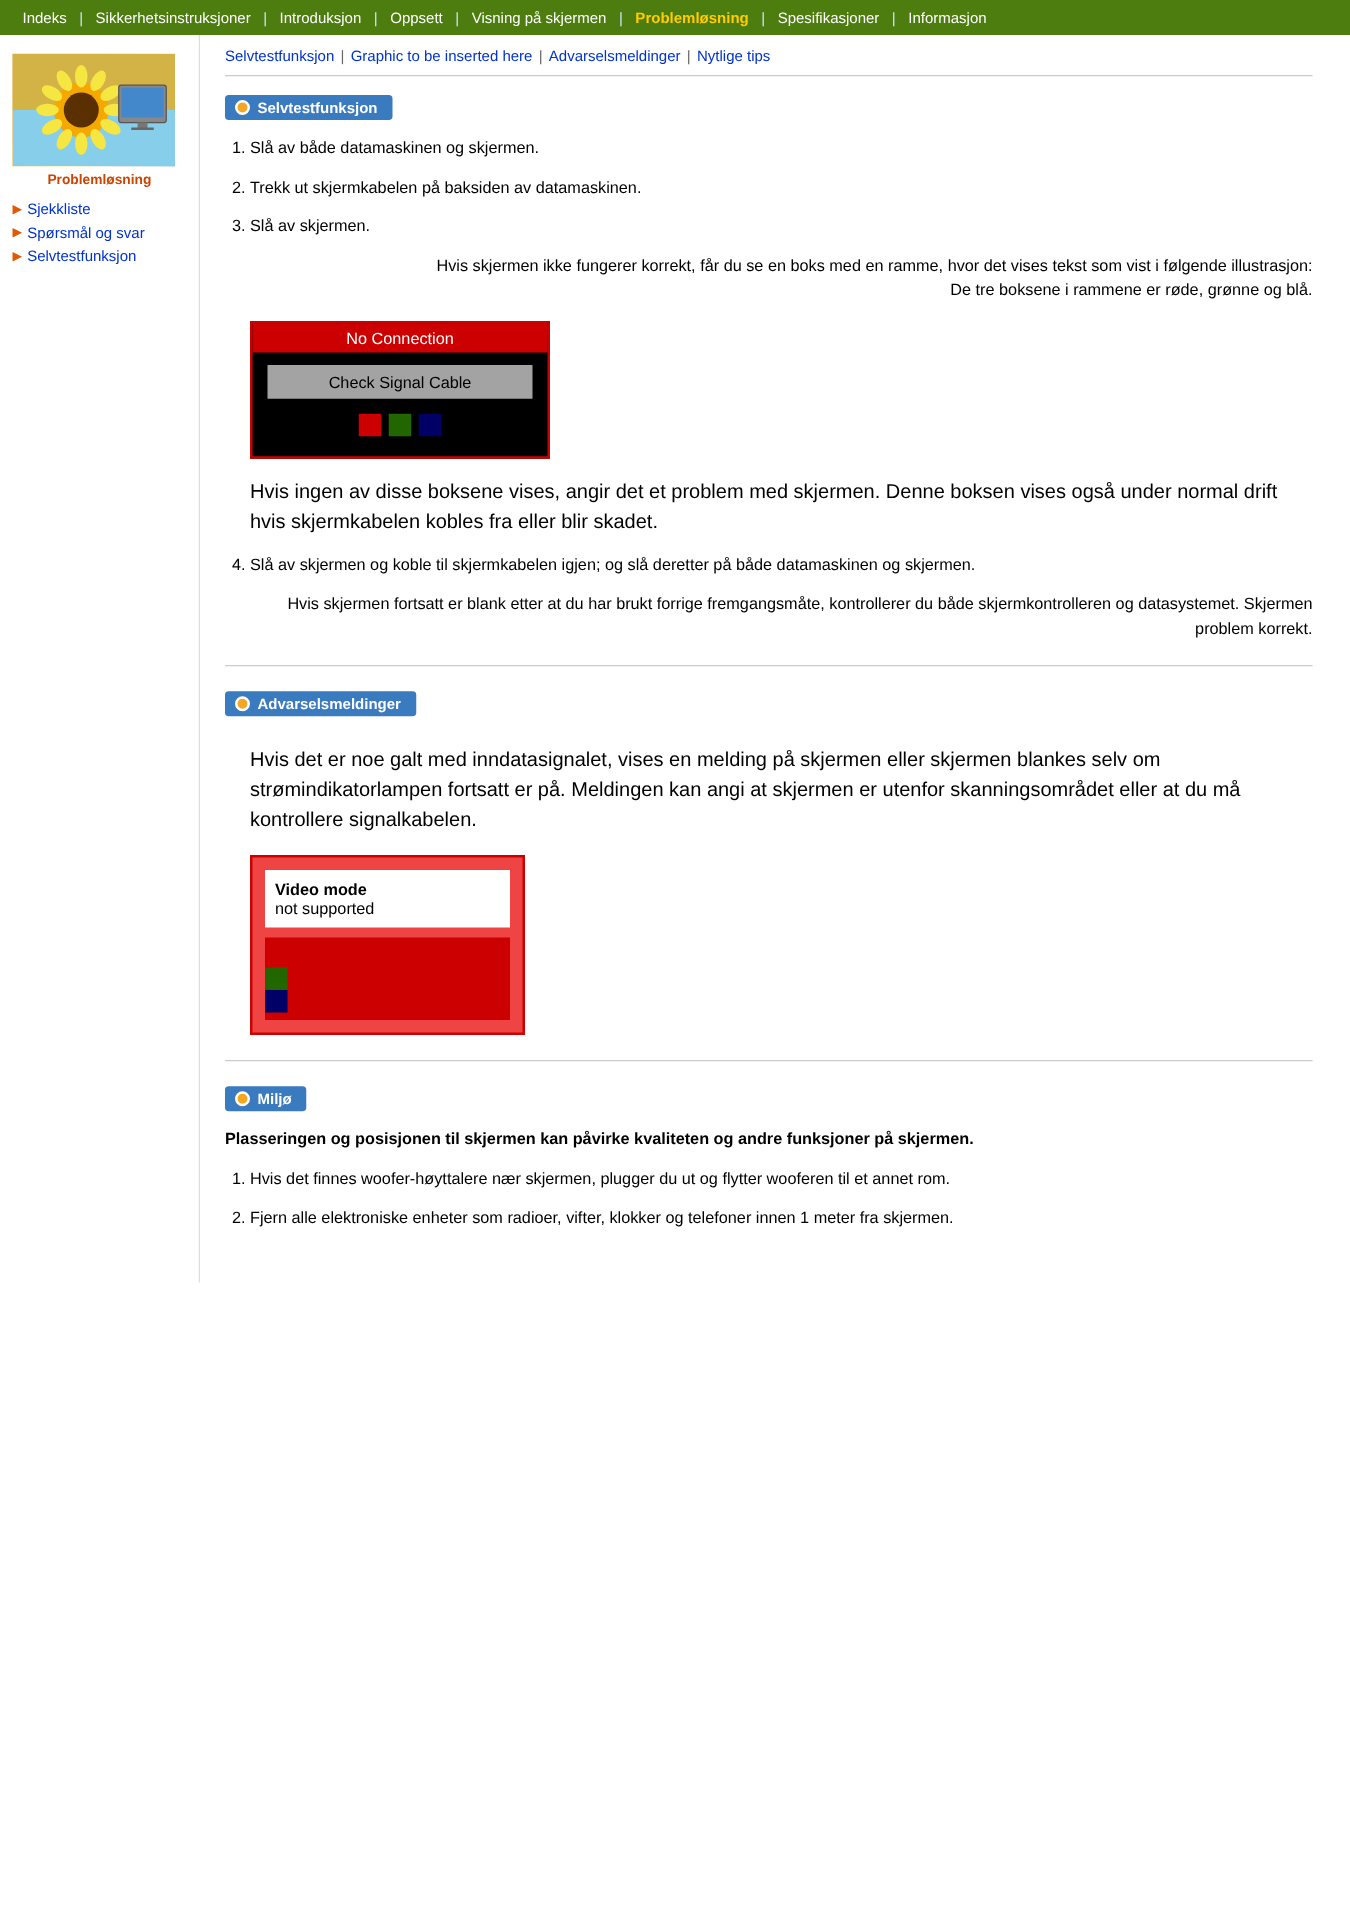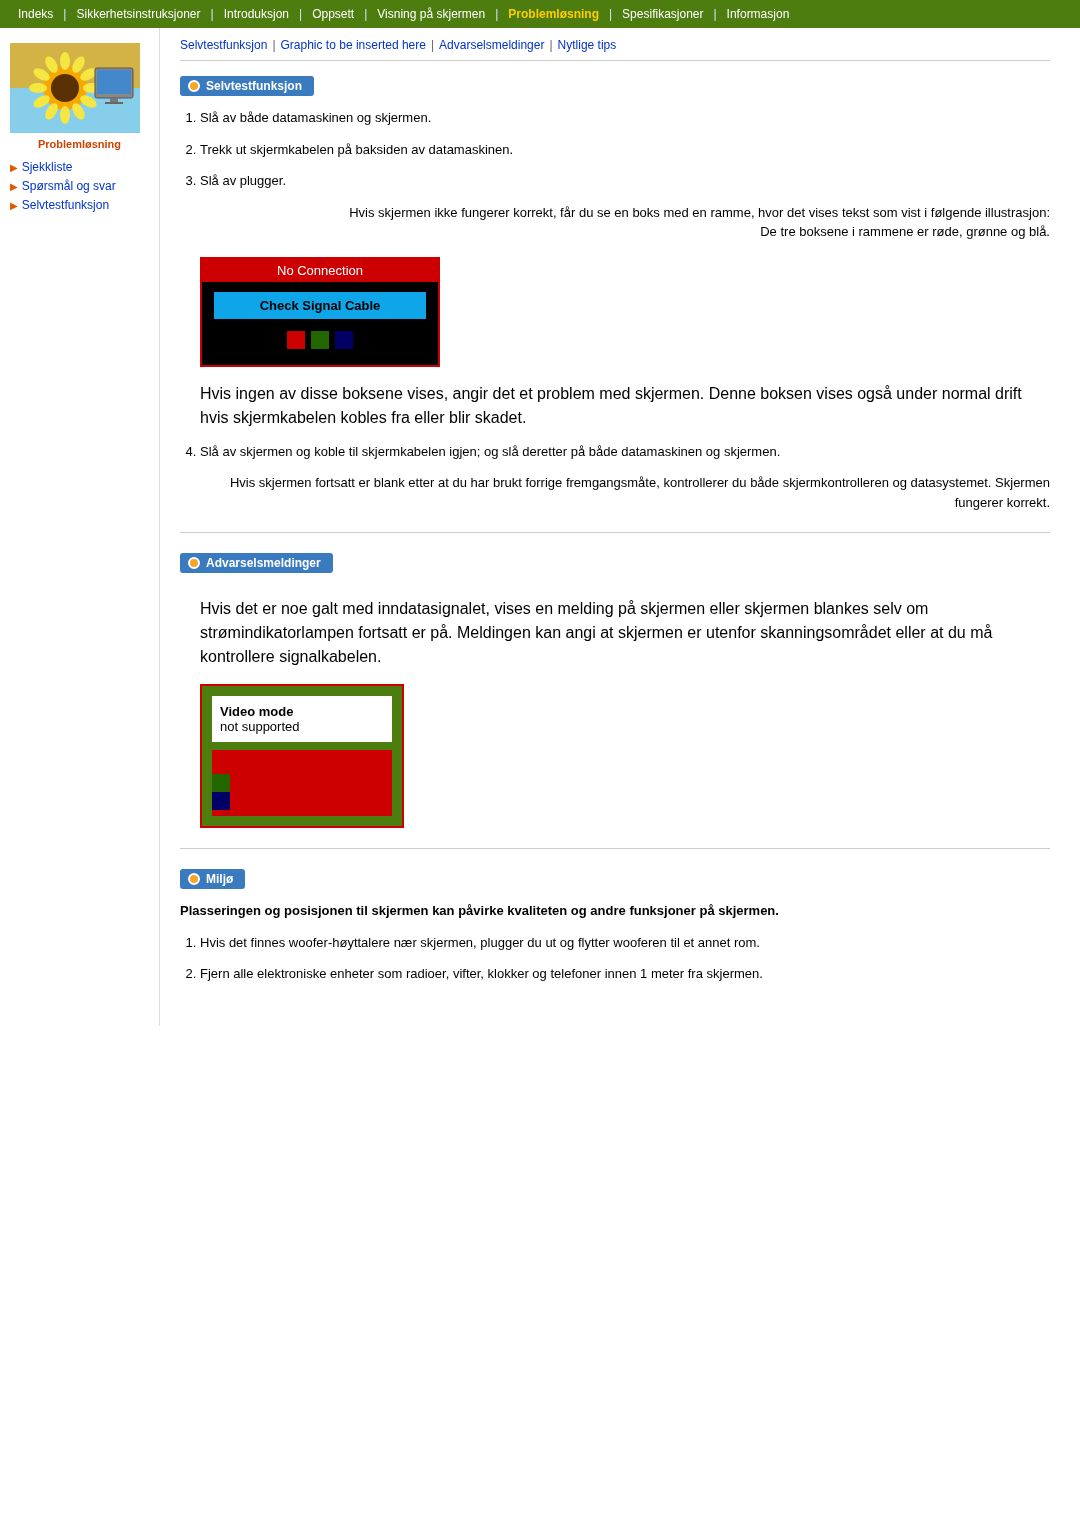--- a/index.html
+++ b/index.html
@@ -173,22 +173,22 @@
       color: #fff;
       font-size: 13px;
       font-weight: normal;
       background: #cc0000;
       margin: -12px -12px 10px -12px;
       padding: 4px;
     }
     .signal-box .signal-sub {
       color: #000;
       font-size: 13px;
-      font-weight: bold;
-      background: #0ea5e9;
+      font-weight: normal;
+      background: #a3a3a3;
       padding: 6px 0;
       margin-bottom: 8px;
     }
     .signal-box .color-squares {
       display: flex;
       justify-content: center;
       gap: 6px;
       padding: 4px 0;
     }
     .sq-red { width: 18px; height: 18px; background: #cc0000; }
@@ -196,23 +196,23 @@
     .sq-blue { width: 18px; height: 18px; background: #000066; }
 
     .between-note {
       margin: 12px 0 12px 20px;
       font-size: 16px;
       line-height: 1.5;
     }
 
     
     .video-box {
-      width: 204px;
+      width: 220px;
       border: 2px solid #cc0000;
-      background: #4d7c0f;
+      background: #ef4444;
       margin: 15px 0 15px 20px;
       padding: 10px;
       text-align: center;
     }
     .video-box .video-text {
       color: #000;
       font-size: 13px;
       background: #fff;
       padding: 8px;
       margin-bottom: 8px;
@@ -325,21 +325,21 @@
 
     
     <div class="section-badge">
       <span class="dot"></span>
       <span>Selvtestfunksjon</span>
     </div>
 
     <ol class="steps">
       <li>Slå av både datamaskinen og skjermen.</li>
       <li>Trekk ut skjermkabelen på baksiden av datamaskinen.</li>
-      <li>Slå av plugger.</li>
+      <li>Slå av skjermen.</li>
     </ol>
 
     <div class="step-note">
       Hvis skjermen ikke fungerer korrekt, får du se en boks med en ramme, hvor det vises tekst som vist i følgende illustrasjon:<br>
       De tre boksene i rammene er røde, grønne og blå.
     </div>
 
     
     <div class="signal-box">
       <div class="signal-title">No Connection</div>
@@ -350,21 +350,21 @@
         <div class="sq-blue"></div>
       </div>
     </div>
 
     <div class="between-note">Hvis ingen av disse boksene vises, angir det et problem med skjermen. Denne boksen vises også under normal drift hvis skjermkabelen kobles fra eller blir skadet.</div>
 
     <ol class="steps" start="4">
       <li>Slå av skjermen og koble til skjermkabelen igjen; og slå deretter på både datamaskinen og skjermen.</li>
     </ol>
 
-    <div class="step-note">Hvis skjermen fortsatt er blank etter at du har brukt forrige fremgangsmåte, kontrollerer du både skjermkontrolleren og datasystemet. Skjermen fungerer korrekt.</div>
+    <div class="step-note">Hvis skjermen fortsatt er blank etter at du har brukt forrige fremgangsmåte, kontrollerer du både skjermkontrolleren og datasystemet. Skjermen problem korrekt.</div>
 
     <hr class="section-divider">
 
     
     <div class="section-badge">
       <span class="dot"></span>
       <span>Advarselsmeldinger</span>
     </div>
 
     <div class="between-note">Hvis det er noe galt med inndatasignalet, vises en melding på skjermen eller skjermen blankes selv om strømindikatorlampen fortsatt er på. Meldingen kan angi at skjermen er utenfor skanningsområdet eller at du må kontrollere signalkabelen.</div>

